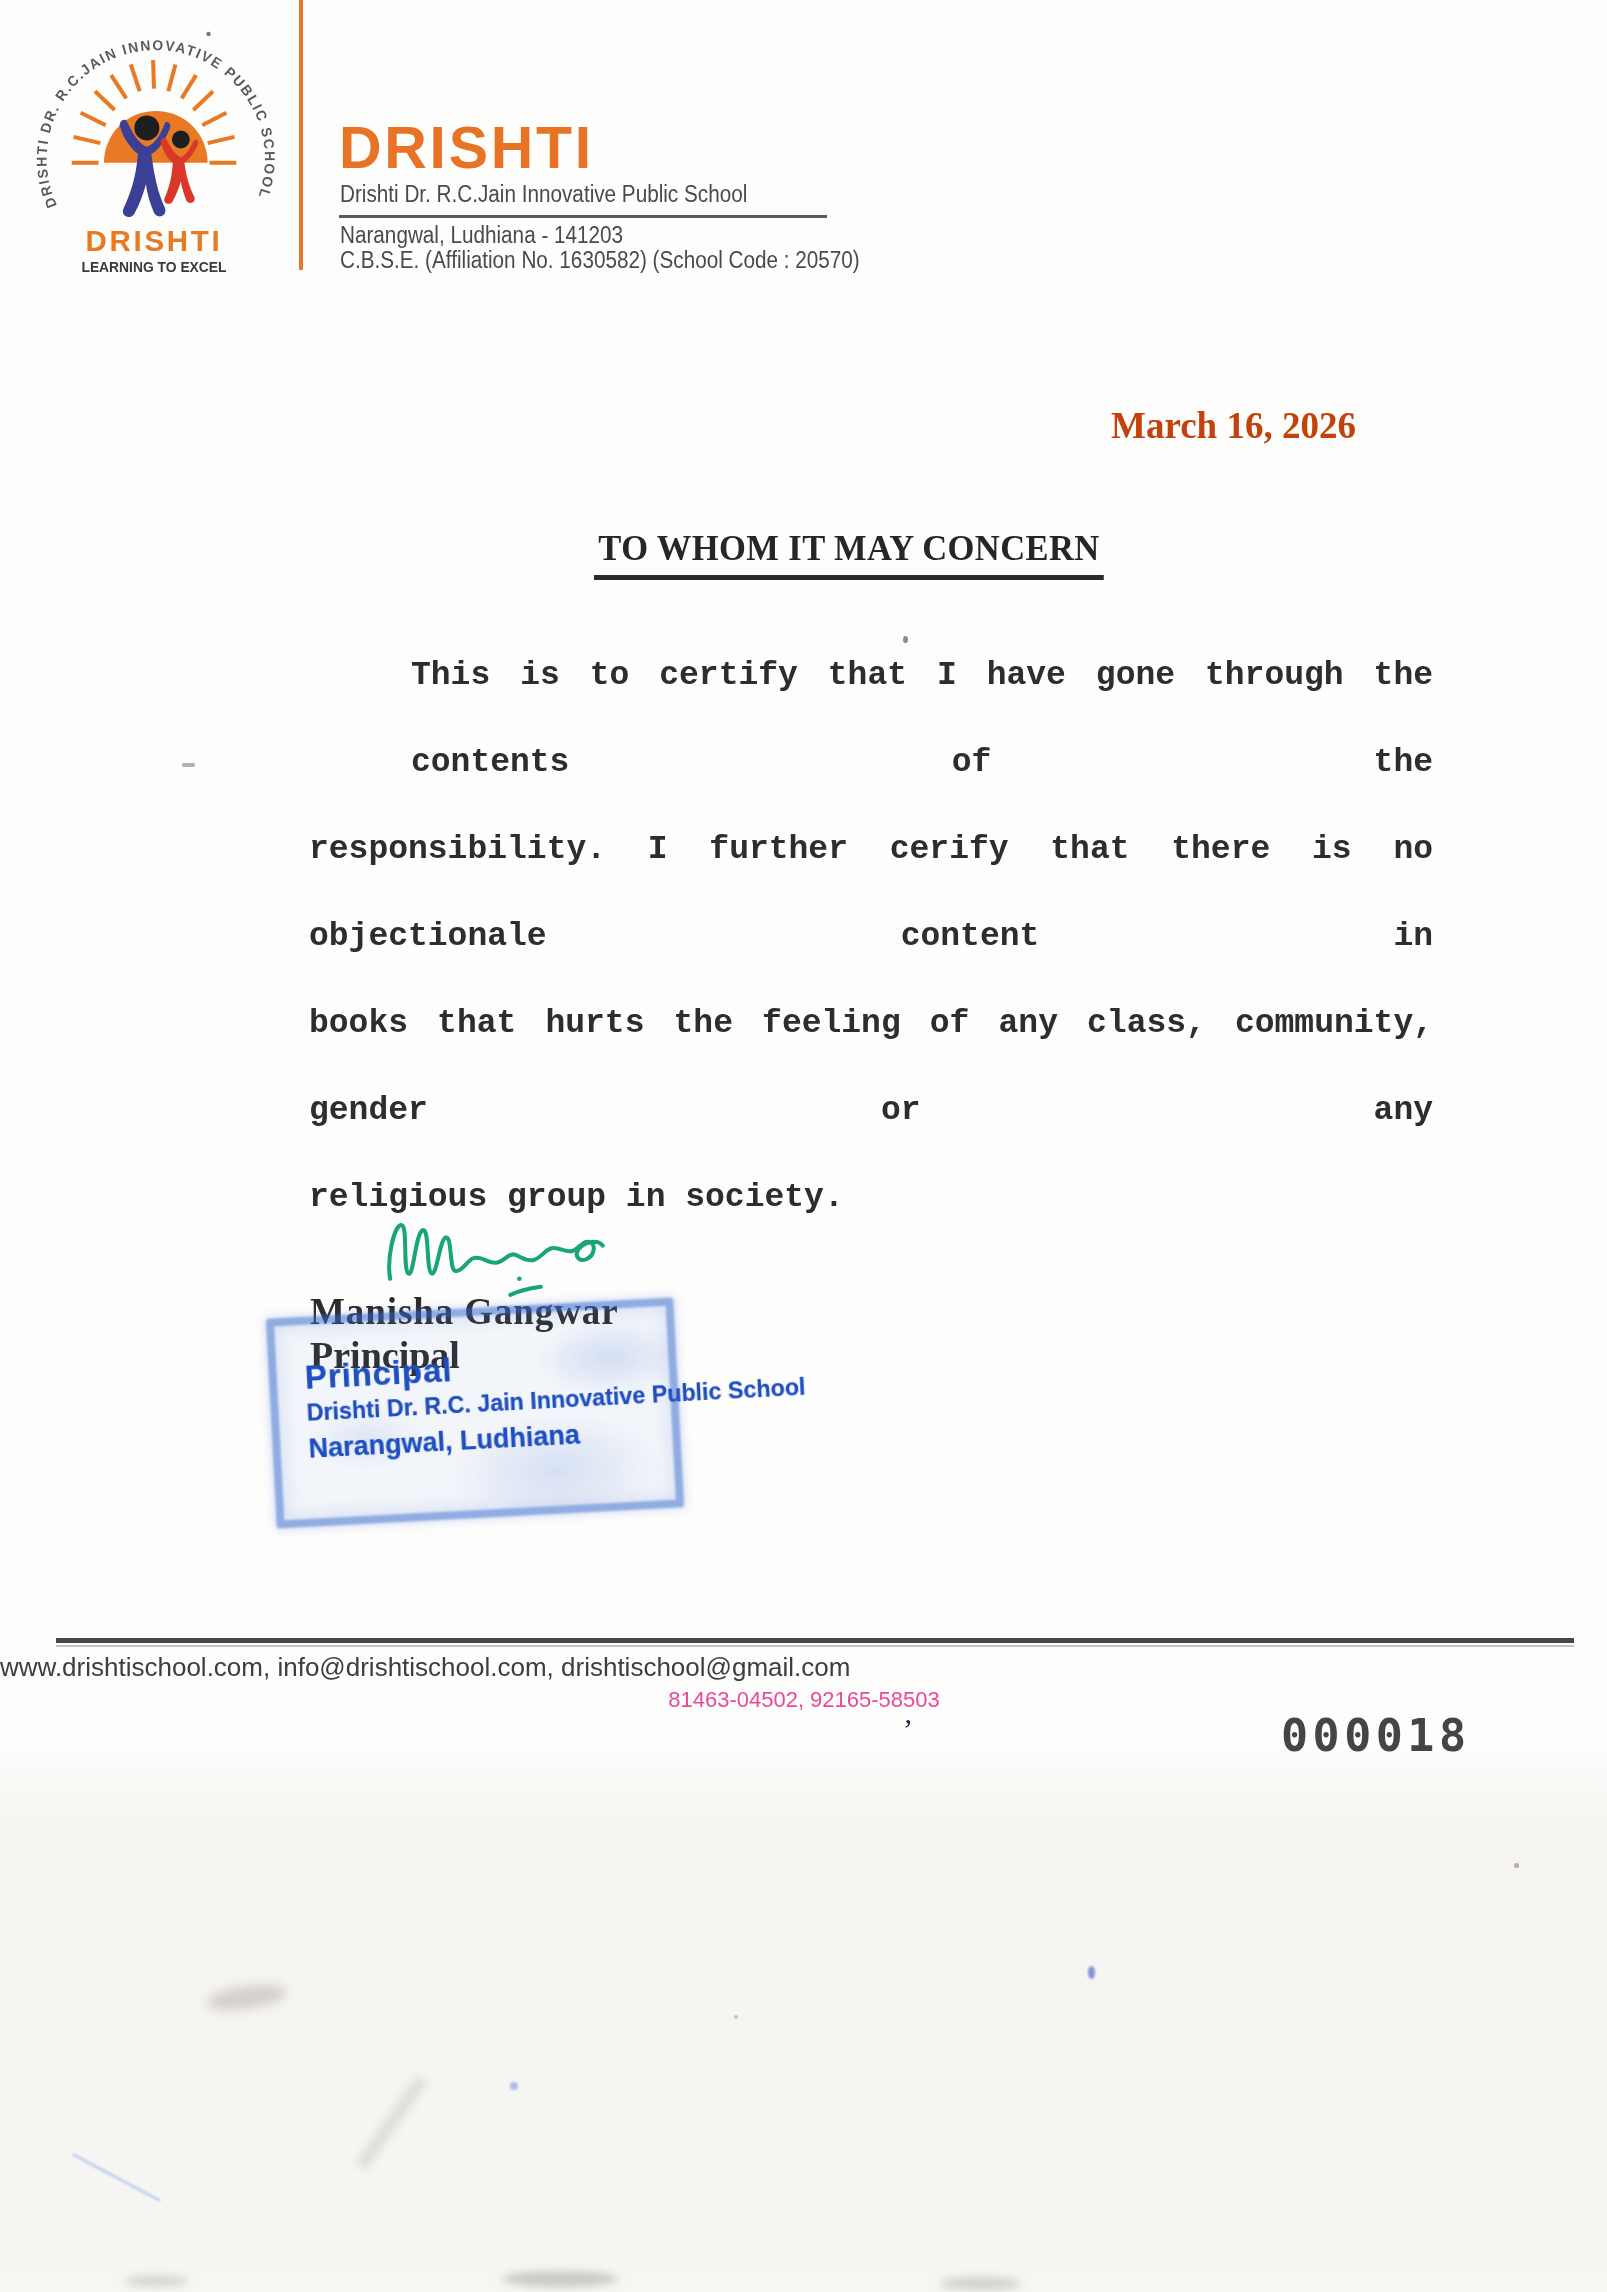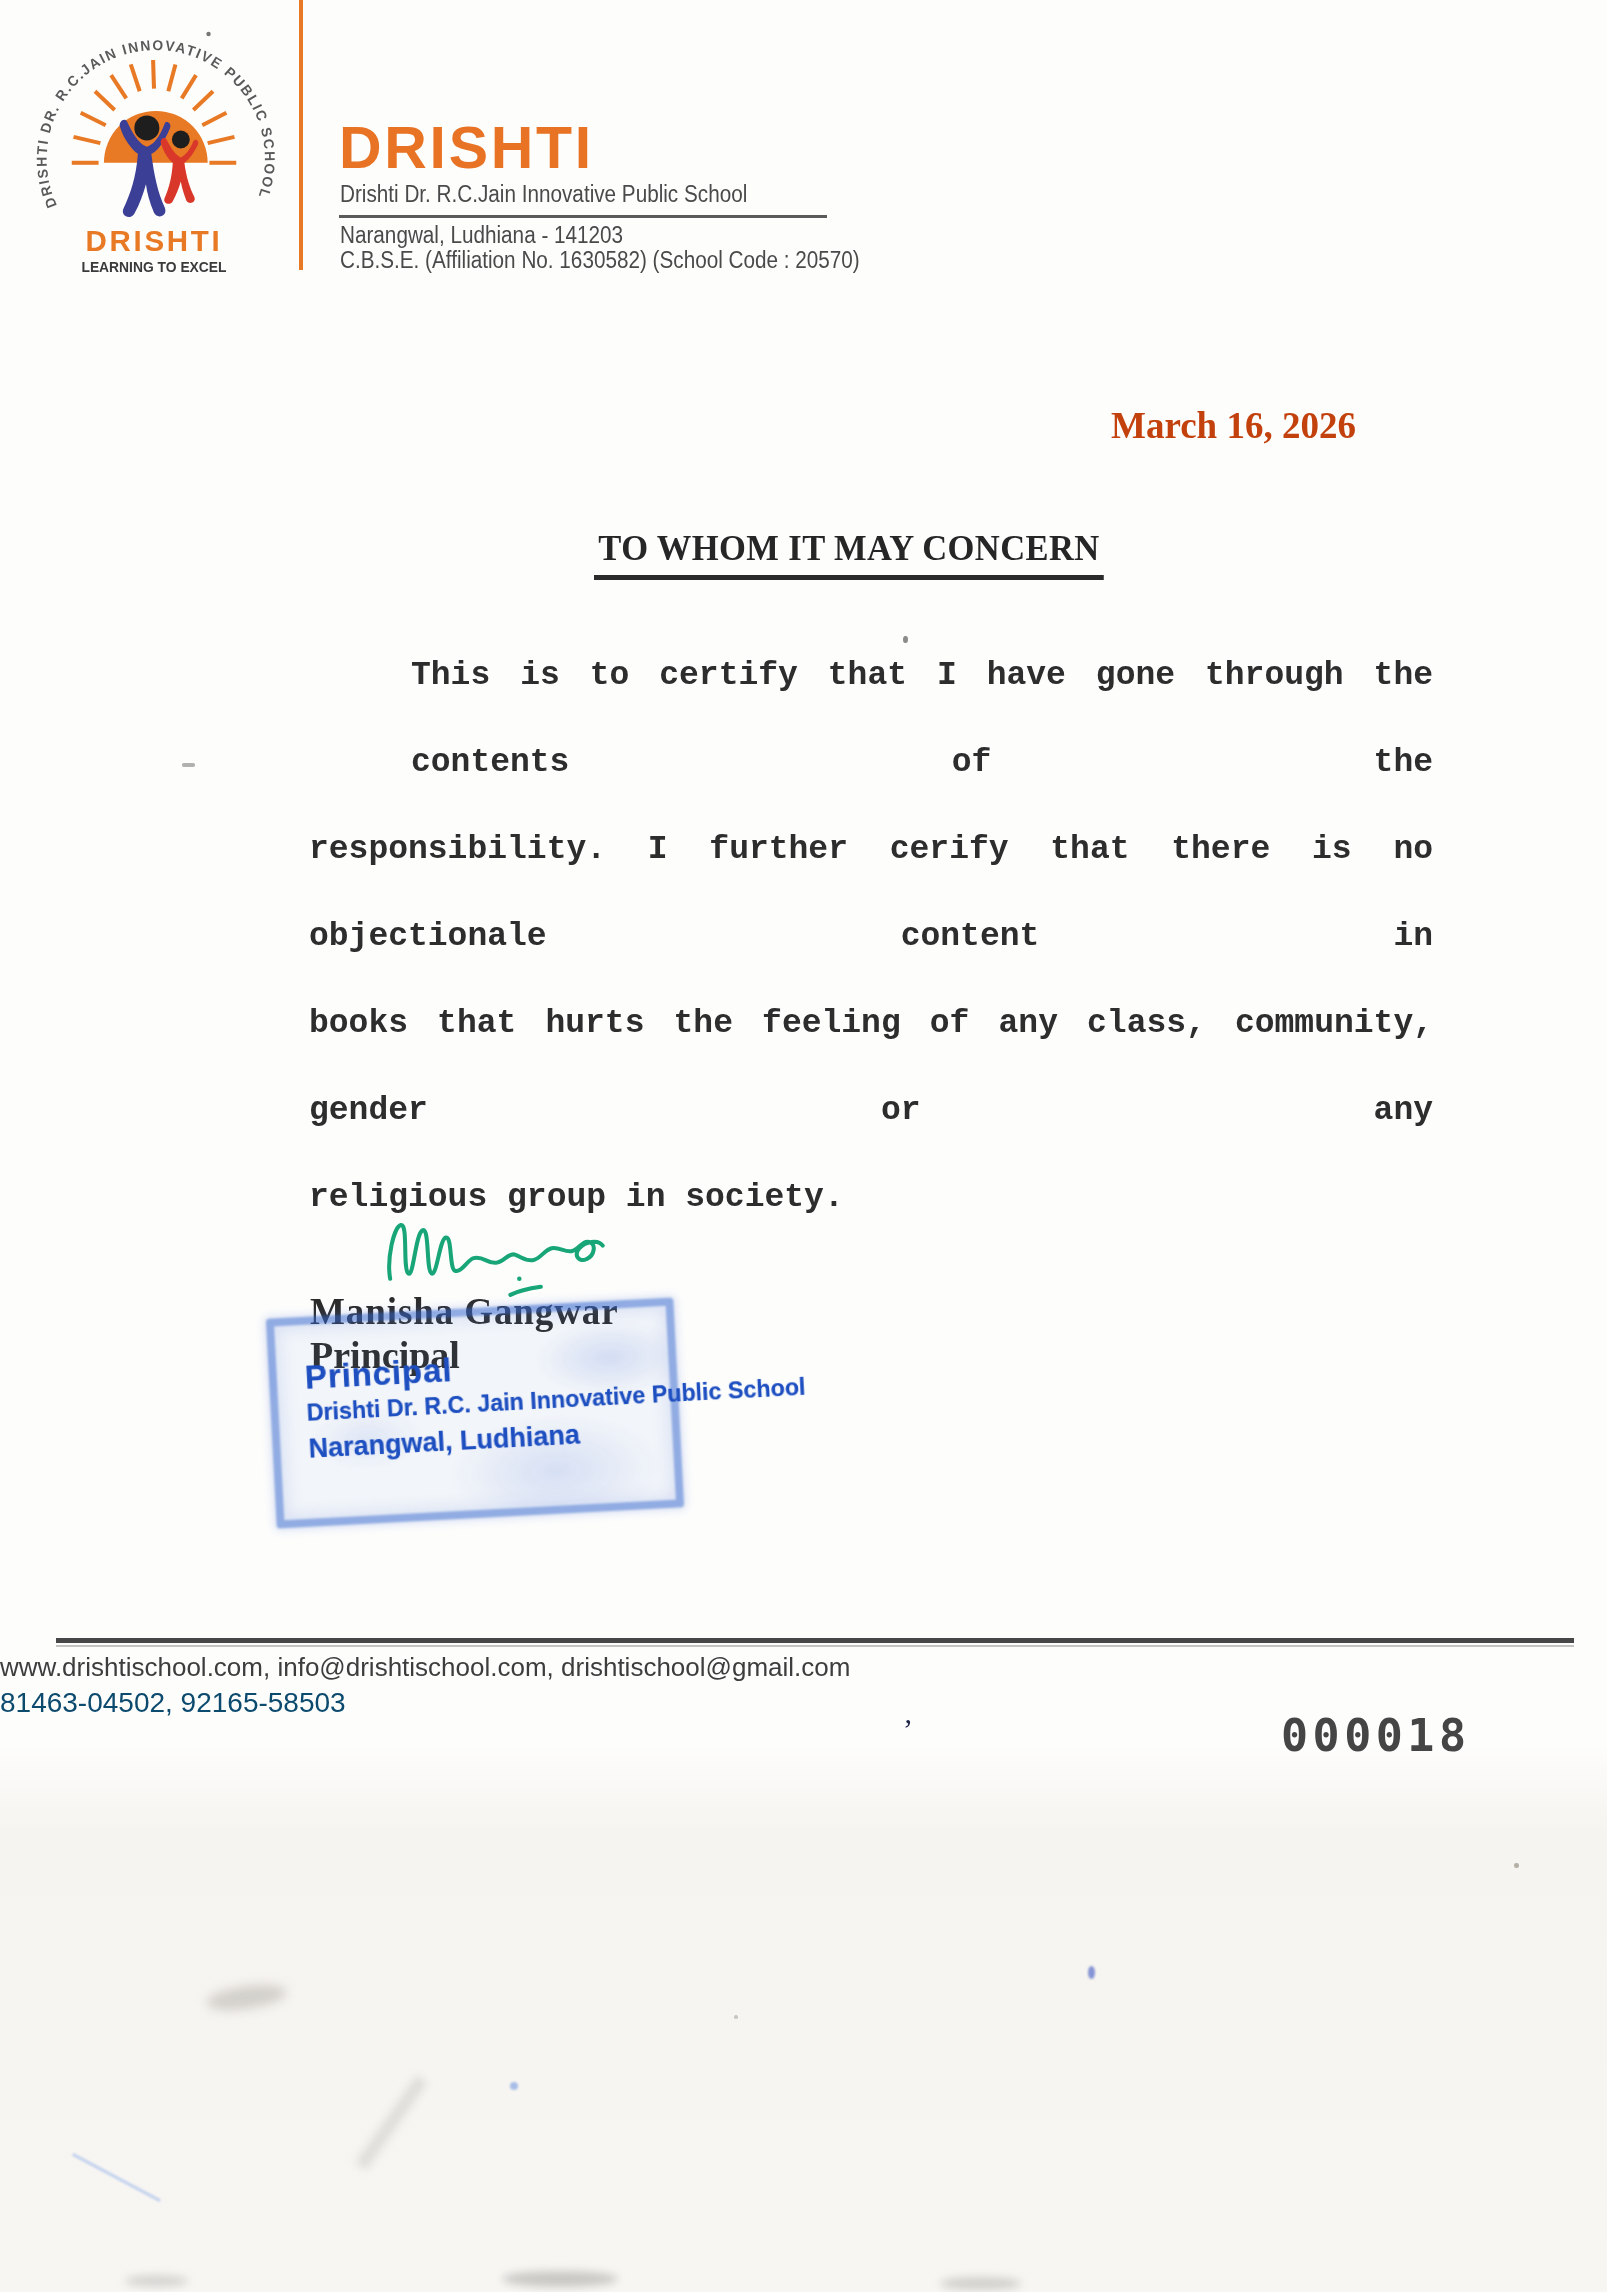--- a/index.html
+++ b/index.html
@@ -56,21 +56,21 @@
   .stamp-text{position:absolute;left:36px;top:43px;color:#1d4fc0;font-weight:bold;
     filter:blur(0.4px);text-shadow:0 0 0.9px rgba(40,80,200,.55);}
   .stamp-l1{font-size:33px;line-height:1.1;letter-spacing:0.9px;}
   .stamp-l2{font-size:24px;line-height:1.45;white-space:nowrap;transform:scaleX(.97);transform-origin:left top;}
   .stamp-l3{font-size:27px;line-height:1.35;}
 
   
   .f-rule{left:56px;top:1638px;width:1518px;height:4.5px;background:#474747;}
   .f-rule2{left:56px;top:1645px;width:1518px;height:1.8px;background:rgba(90,90,90,.35);}
   .f-contacts{left:0;top:1652px;width:1608px;font-size:26px;color:#3d3d3d;}
-  .f-phones{left:0;top:1687px;width:1608px;font-size:28px;color:#0c4a6e;}
+  .f-phones{left:0;top:1687px;width:1608px;text-align:center;font-size:22px;color:#ec4899;}
   .serial{left:1281px;top:1709px;font-family:"DejaVu Sans Mono",monospace;font-weight:bold;
     font-size:45px;color:#2c2c2c;letter-spacing:4.5px;opacity:.88;}
 
   
   .apostrophe{left:903px;top:1712px;font-size:30px;color:#20254a;font-family:"Liberation Serif",serif;}
   .dash-margin{left:182px;top:763px;width:13.4px;height:3.6px;background:#909090;border-radius:1.8px;opacity:.7;}
   .dot-a{left:903px;top:636px;width:4.5px;height:7.2px;background:#666;border-radius:50%;opacity:.75;}
   .smudge1{left:206px;top:1986px;width:81px;height:23px;background:rgba(120,115,105,.28);
     border-radius:50%;filter:blur(5.4px);transform:rotate(-8deg);}
   .smudge2{left:385px;top:2069px;width:12.5px;height:107px;background:rgba(110,110,108,.18);

